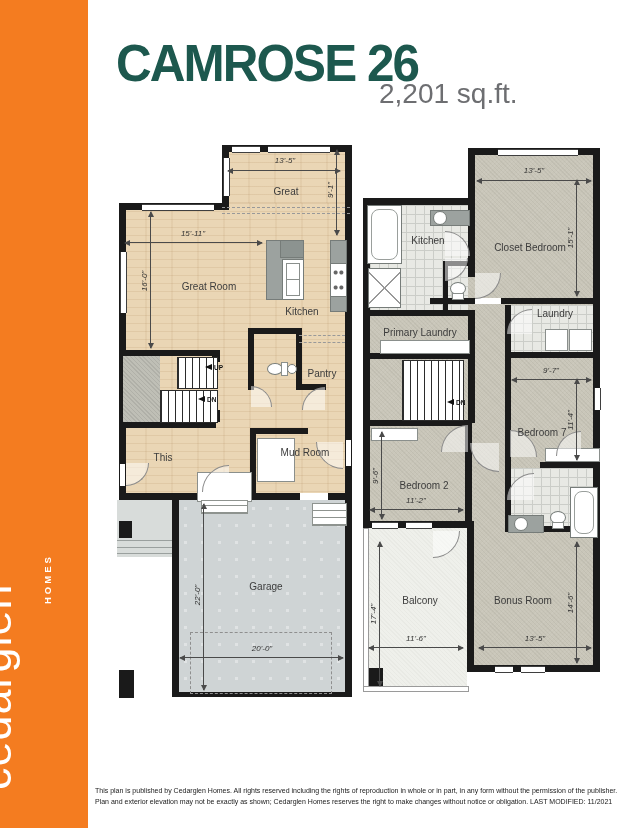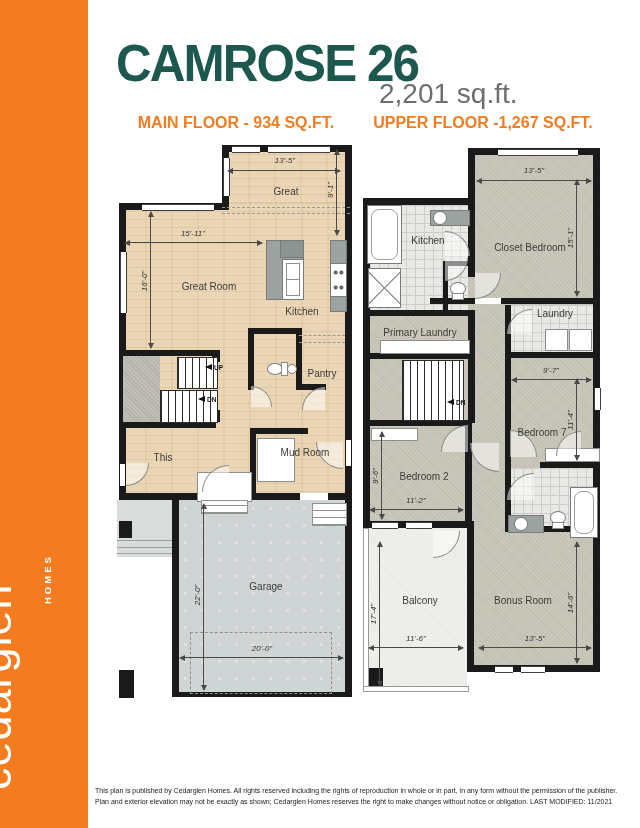--- a/index.html
+++ b/index.html
@@ -94,22 +94,20 @@
     <div class="brandwrap" style="left:22px;top:575px;width:46px;height:215px">
       <span class="brand">cedarglen</span>
     </div>
     <div class="brandwrap" style="left:53px;top:577px;width:14px;height:27px">
       <span class="brandsub">HOMES</span>
     </div>
   </div>
 
   <div id="title">CAMROSE 26</div>
   <div id="sqft">2,201 sq.ft.</div>
-  <div class="floorhead" style="left:121px">MAIN FLOOR - 934 SQ.FT.</div>
-  <div class="floorhead" style="left:368px">UPPER FLOOR -1,267 SQ.FT.</div>
 
   <div class="plan" style="left:117px;top:143px;width:240px;height:562px">
 
     <div>
       <div class="wood" style="left:105px;top:2px;width:130px;height:66px"></div>
       <div class="wood" style="left:2px;top:60px;width:233px;height:297px"></div>
       <div class="concrete" style="left:60px;top:357px;width:168px;height:195px"></div>
       <div class="porch" style="left:0px;top:357px;width:55px;height:57px"></div>
       <div class="hline" style="left:0px;top:397px;width:55px"></div>
       <div class="hline" style="left:0px;top:404px;width:55px"></div>
@@ -319,21 +317,21 @@
       <span class="dt" style="left:172px;top:495px">13'-5"</span>
       <div class="dimv" style="left:213px;top:399px;height:121px"></div>
       <span class="dt v" style="left:207px;top:460px">14'-6"</span>
     </div>
 
     <span class="rl" style="left:65px;top:97px">Kitchen</span>
     <span class="rl" style="left:167px;top:104px">Closet Bedroom</span>
     <span class="rl" style="left:57px;top:189px">Primary Laundry</span>
     <span class="rl" style="left:192px;top:170px">Laundry</span>
     <span class="rl" style="left:179px;top:289px">Bedroom 7</span>
-    <span class="rl" style="left:61px;top:333px">Bedroom 2</span>
+    <span class="rl" style="left:61px;top:342px">Bedroom 2</span>
     <span class="rl" style="left:57px;top:457px">Balcony</span>
     <span class="rl" style="left:160px;top:457px">Bonus Room</span>
   </div>
 
   <div id="footer">
     <div>This plan is published by Cedarglen Homes.  All rights reserved including the rights of reproduction in whole or in part, in any form without the permission of the publisher.</div>
     <div>Plan and exterior elevation may not be exactly as shown; Cedarglen Homes reserves the right to make changes without notice or obligation.  LAST MODIFIED: 11/2021</div>
   </div>
 
 </div>

